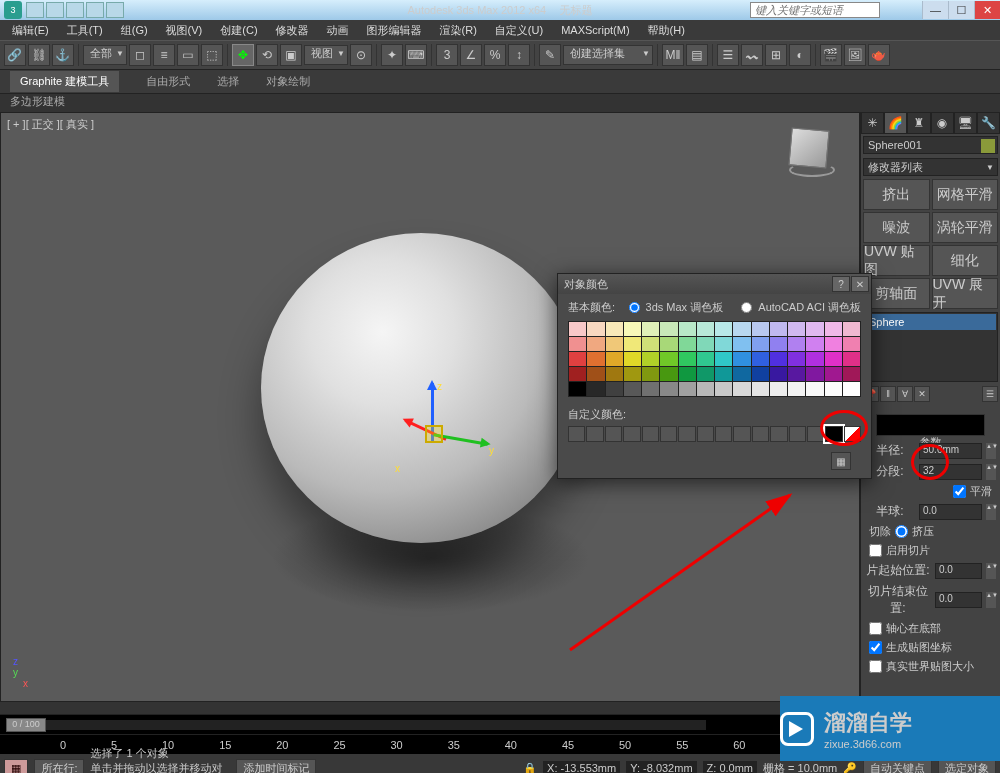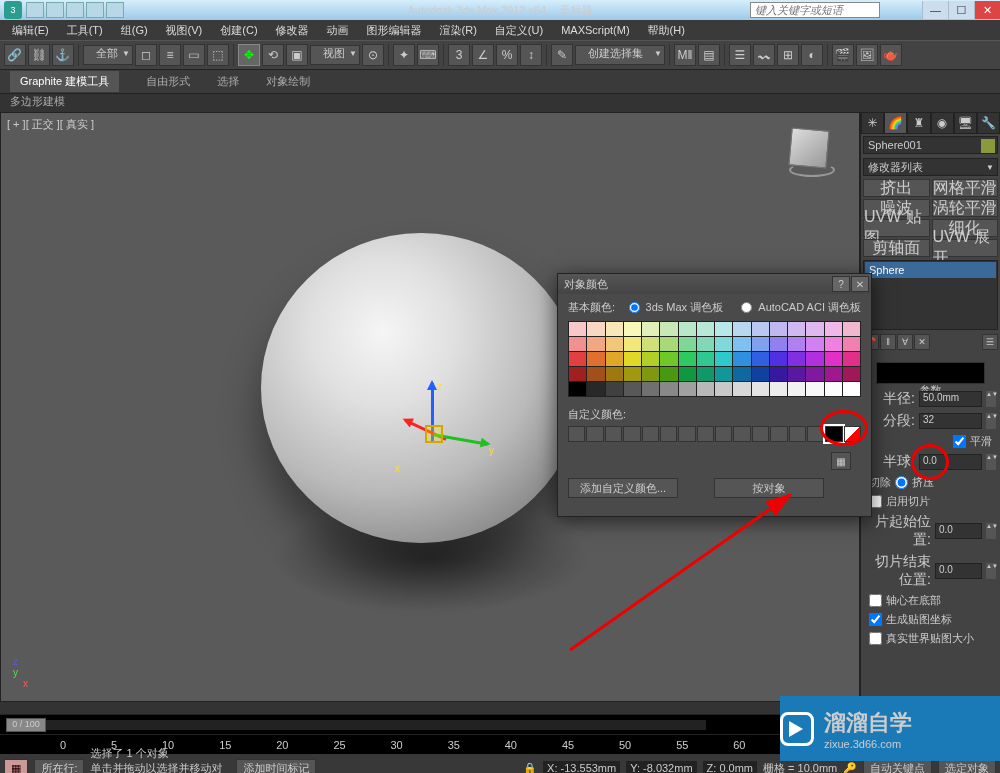--- a/index.html
+++ b/index.html
@@ -19,21 +19,21 @@
   
   .menubar{height:20px;background:#3a3a3a;display:flex;align-items:center;padding:0 4px;gap:2px;}
   .menubar span{padding:2px 8px;color:#ddd;}
   
   
   .toolbar{height:30px;background:#434343;border-top:1px solid #555;border-bottom:1px solid #222;display:flex;align-items:center;padding:2px 4px;gap:2px;}
   .tbtn{width:22px;height:22px;background:#555;border:1px solid #333;display:flex;align-items:center;justify-content:center;font-size:12px;}
   .tbtn.sel{background:#666;border-color:#888;}
   .tbtn.move{color:#0f0;}
   .tsep{width:1px;height:22px;background:#333;margin:0 2px;}
-  .tdrop{height:20px;background:#555;border:1px solid #333;padding:0 14px 0 12px;position:relative;}
+  .tdrop{height:20px;background:#555;border:1px solid #333;padding:0 14px 0 6px;position:relative;}
   .tdrop::after{content:"▼";position:absolute;right:2px;top:3px;font-size:8px;}
   
   
   .ribbon{height:24px;background:#3a3a3a;border-bottom:1px solid #222;display:flex;align-items:center;padding:0 10px;gap:27px;}
   .ribbon span{color:#aaa;}
   .ribbon .active{background:#555;padding:3px 10px;color:#fff;}
   .subribbon{height:18px;background:#333;padding:0 10px;color:#aaa;}
   
   
   .main{display:flex;height:590px;}
@@ -67,31 +67,31 @@
   
   .cmdpanel{width:140px;background:#434343;border-left:1px solid #222;display:flex;flex-direction:column;}
   .cmdtabs{display:flex;height:22px;background:#333;}
   .cmdtabs span{flex:1;border:1px solid #222;display:flex;align-items:center;justify-content:center;font-size:12px;}
   .cmdtabs .active{background:#555;}
   .cfield{height:18px;background:#333;border:1px solid #222;margin:2px;padding:0 4px;display:flex;align-items:center;position:relative;}
   .cfield.drop::after{content:"▼";position:absolute;right:3px;font-size:8px;}
   .colsw{position:absolute;right:2px;top:2px;width:14px;height:14px;background:#8a9a3a;}
   
   .btnrow{display:flex;gap:2px;margin:1px 2px;}
-  .cbtn{flex:1;height:18px;background:#555;border:1px solid #333;display:flex;align-items:center;justify-content:center;font-size:16px;}
+  .cbtn{flex:1;height:31px;background:#555;border:1px solid #333;display:flex;align-items:center;justify-content:center;font-size:14px;}
   
   .listbox{margin:2px;height:70px;background:#333;border:1px solid #222;}
   .listbox .item{background:#3a6a9a;color:#fff;padding:2px 4px;margin:1px;}
   
   .lilbtns{display:flex;gap:1px;margin:2px;}
   .lilbtns span{width:16px;height:16px;background:#555;border:1px solid #333;font-size:9px;display:flex;align-items:center;justify-content:center;}
   
   .rollhead{height:18px;background:#000000;border:1px solid #333;margin:10px 15px 4px;text-align:center;padding-top:20px;}
   .prow{display:flex;align-items:center;margin:2px 4px;gap:4px;}
-  .prow label{flex:0 0 50px;text-align:right;font-size:14px;}
+  .prow label{flex:0 0 50px;text-align:center;font-size:12px;}
   .prow .val{flex:1;height:16px;background:#333;border:1px solid #222;padding:0 3px;font-size:10px;}
   .prow .spn{width:10px;height:16px;background:#555;display:flex;flex-direction:column;font-size:6px;}
   .crow{display:flex;align-items:center;margin:2px 8px;gap:4px;font-size:10px;}
   
   
   .dialog{position:absolute;top:273px;left:557px;width:315px;background:#4a4a4a;border:1px solid #222;box-shadow:0 4px 20px rgba(0,0,0,0.6);}
   .dlgtitle{height:20px;background:linear-gradient(#555,#444);display:flex;align-items:center;padding:0 6px;position:relative;}
   .dlgtitle .dbtns{position:absolute;right:2px;display:flex;gap:1px;}
   .dlgtitle .dbtns span{width:18px;height:16px;background:#666;border:1px solid #333;display:flex;align-items:center;justify-content:center;font-size:10px;}
   .dlgbody{padding:6px 10px;}
@@ -509,24 +509,20 @@
         <div class="csw"></div>
       <div class="csw"></div>
         <div class="csw"></div>
       <div class="csw sel"></div>
       <div class="csw" style="background:linear-gradient(135deg,#fff 50%,#f00 50%)"></div>
     </div>
     <div style="position:relative;height:20px">
       <div class="addbtn">▦</div>
     </div>
 
-    <div class="brow">
-      <div class="dbtn">添加自定义颜色...</div>
-      <div class="dbtn">按对象</div>
-    </div>
 
   </div>
 </div>
 
 <div class="anno circ1"></div>
 <div class="anno circ2"></div>
 <svg class="arrow-svg">
   <defs>
       <marker id="ah" markerWidth="10" markerHeight="10" refX="8" refY="3" orient="auto">
         <path d="M0,0 L0,6 L9,3 z" fill="#e00"></path>

